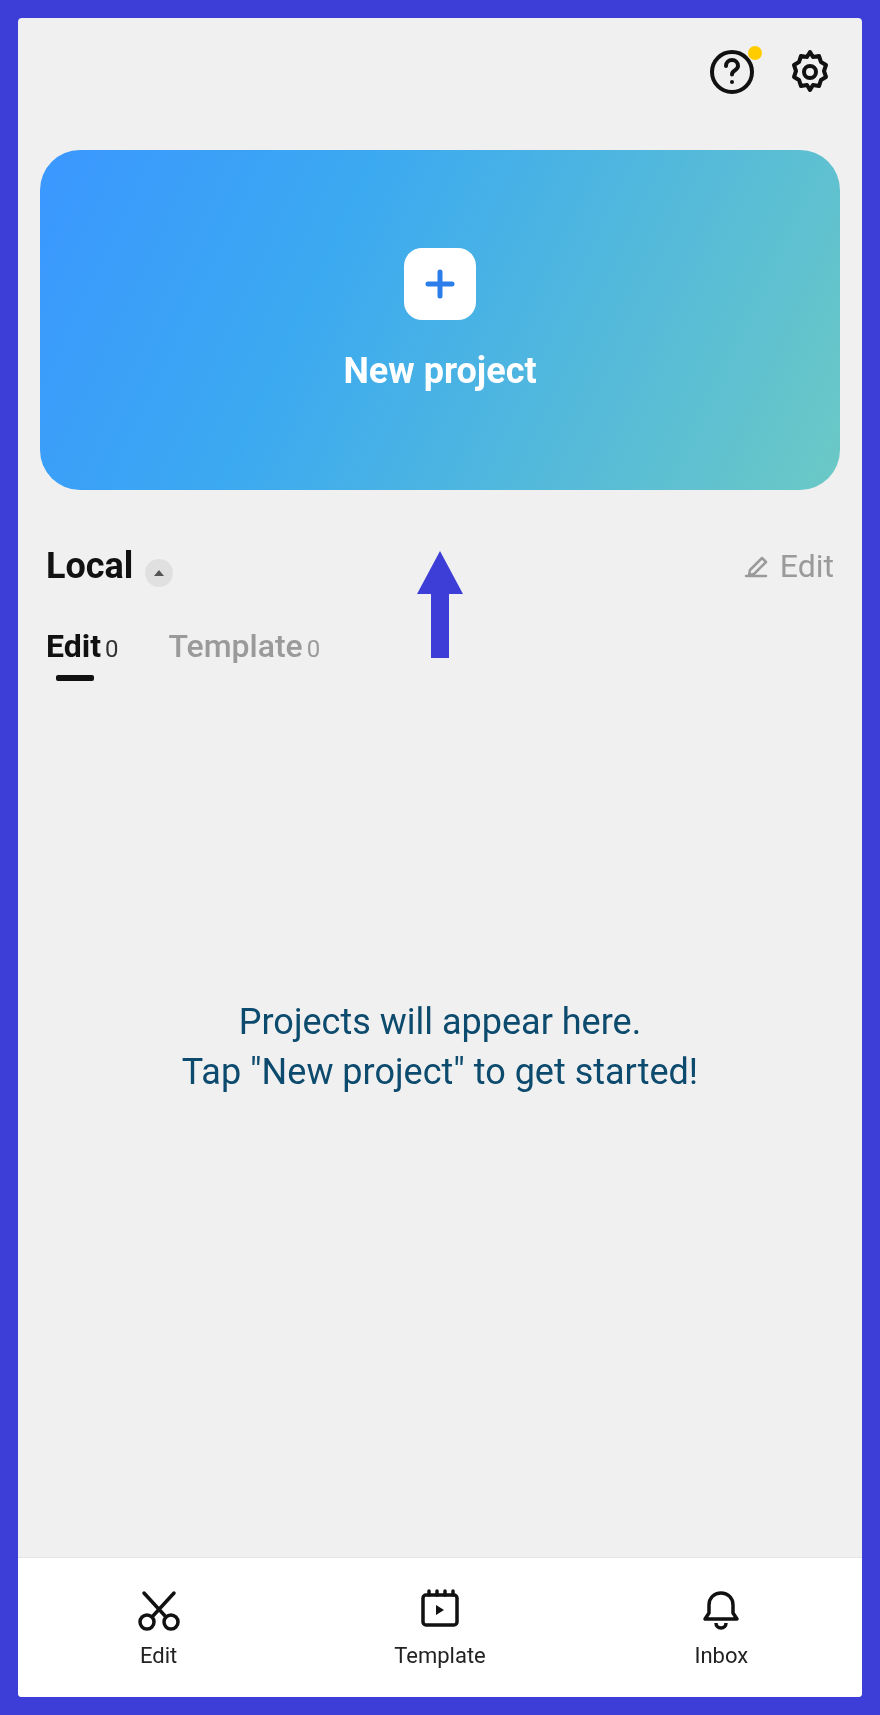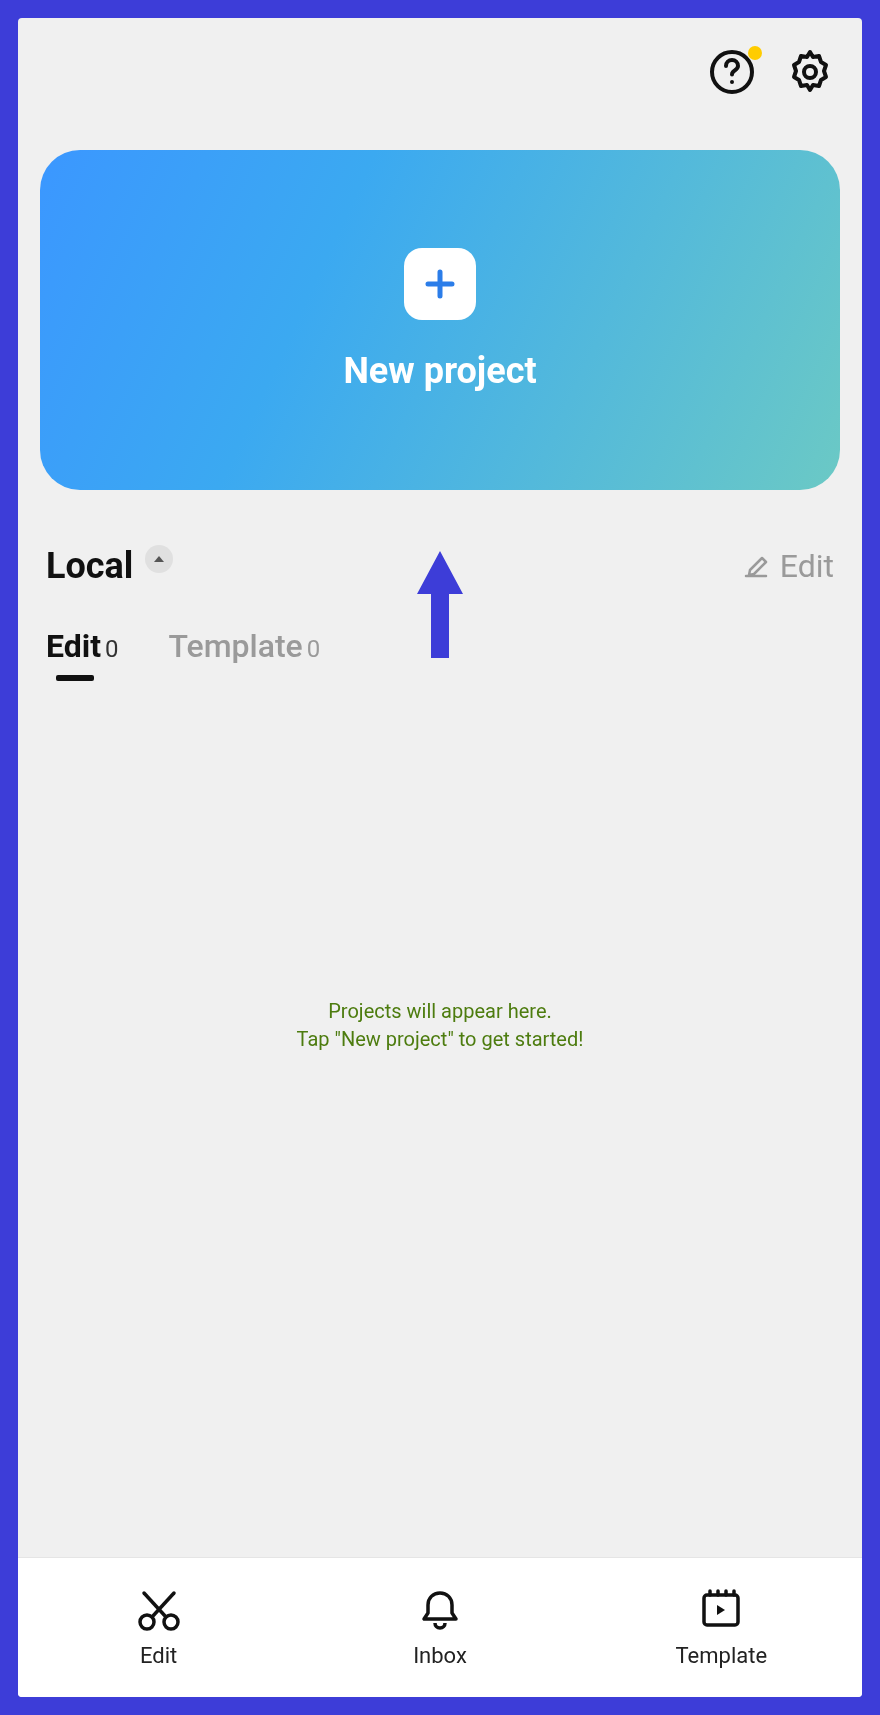--- a/index.html
+++ b/index.html
@@ -73,21 +73,21 @@
     font-weight: 700;
   }
   .local-row {
     margin: 55px 28px 0 28px;
     display: flex;
     justify-content: space-between;
     align-items: center;
   }
   .local-left {
     display: flex;
-    align-items: flex-start;
+    align-items: flex-end;
     gap: 12px;
     cursor: pointer;
   }
   .local-label {
     font-size: 36px;
     font-weight: 700;
     color: #111;
   }
   .chevron-circle {
     width: 28px;
@@ -146,22 +146,22 @@
     background: #111;
     border-radius: 2px;
   }
   .empty-state {
     flex: 1;
     display: flex;
     flex-direction: column;
     align-items: center;
     justify-content: flex-start;
     margin-top: 320px;
-    color: #4d7c0f;
-    font-size: 20px;
+    color: #0c4a6e;
+    font-size: 36px;
     line-height: 1.4;
     text-align: center;
   }
   .arrow-annotation {
     position: absolute;
     left: 50%;
     transform: translateX(-50%);
     top: 528px;
     pointer-events: none;
   }
@@ -267,31 +267,31 @@
           <circle cx="35" cy="35" r="7"></circle>
           <path d="M16 30 L38 6" stroke-linecap="round"></path>
           <path d="M30 30 L8 6" stroke-linecap="round"></path>
         </svg>
       </span>
       <span class="nav-label">Edit</span>
     </div>
     <div class="nav-item">
       <span>
         <svg viewBox="0 0 46 46" fill="none" stroke="#111" stroke-width="3.5">
-          <path d="M23 6c-7 0-12 5-12 12v8l-4 6h32l-4-6v-8c0-7-5-12-12-12z" stroke-linejoin="round"></path>
-          <path d="M18 36c0 3 2 5 5 5s5-2 5-5"></path>
-        </svg>
-      </span>
-      <span class="nav-label">Inbox</span>
-    </div>
-    <div class="nav-item">
-      <span>
-        <svg viewBox="0 0 46 46" fill="none" stroke="#111" stroke-width="3.5">
           <rect x="6" y="8" width="34" height="30" rx="3"></rect>
           <path d="M12 8v-4M20 8v-4M28 8v-4M36 8v-4" stroke-linecap="round"></path>
           <path d="M19 18v10l8-5z" fill="#111" stroke="none"></path>
         </svg>
       </span>
       <span class="nav-label">Template</span>
     </div>
+    <div class="nav-item">
+      <span>
+        <svg viewBox="0 0 46 46" fill="none" stroke="#111" stroke-width="3.5">
+          <path d="M23 6c-7 0-12 5-12 12v8l-4 6h32l-4-6v-8c0-7-5-12-12-12z" stroke-linejoin="round"></path>
+          <path d="M18 36c0 3 2 5 5 5s5-2 5-5"></path>
+        </svg>
+      </span>
+      <span class="nav-label">Inbox</span>
+    </div>
   </div>
 
 </div>
 
 </body></html>

